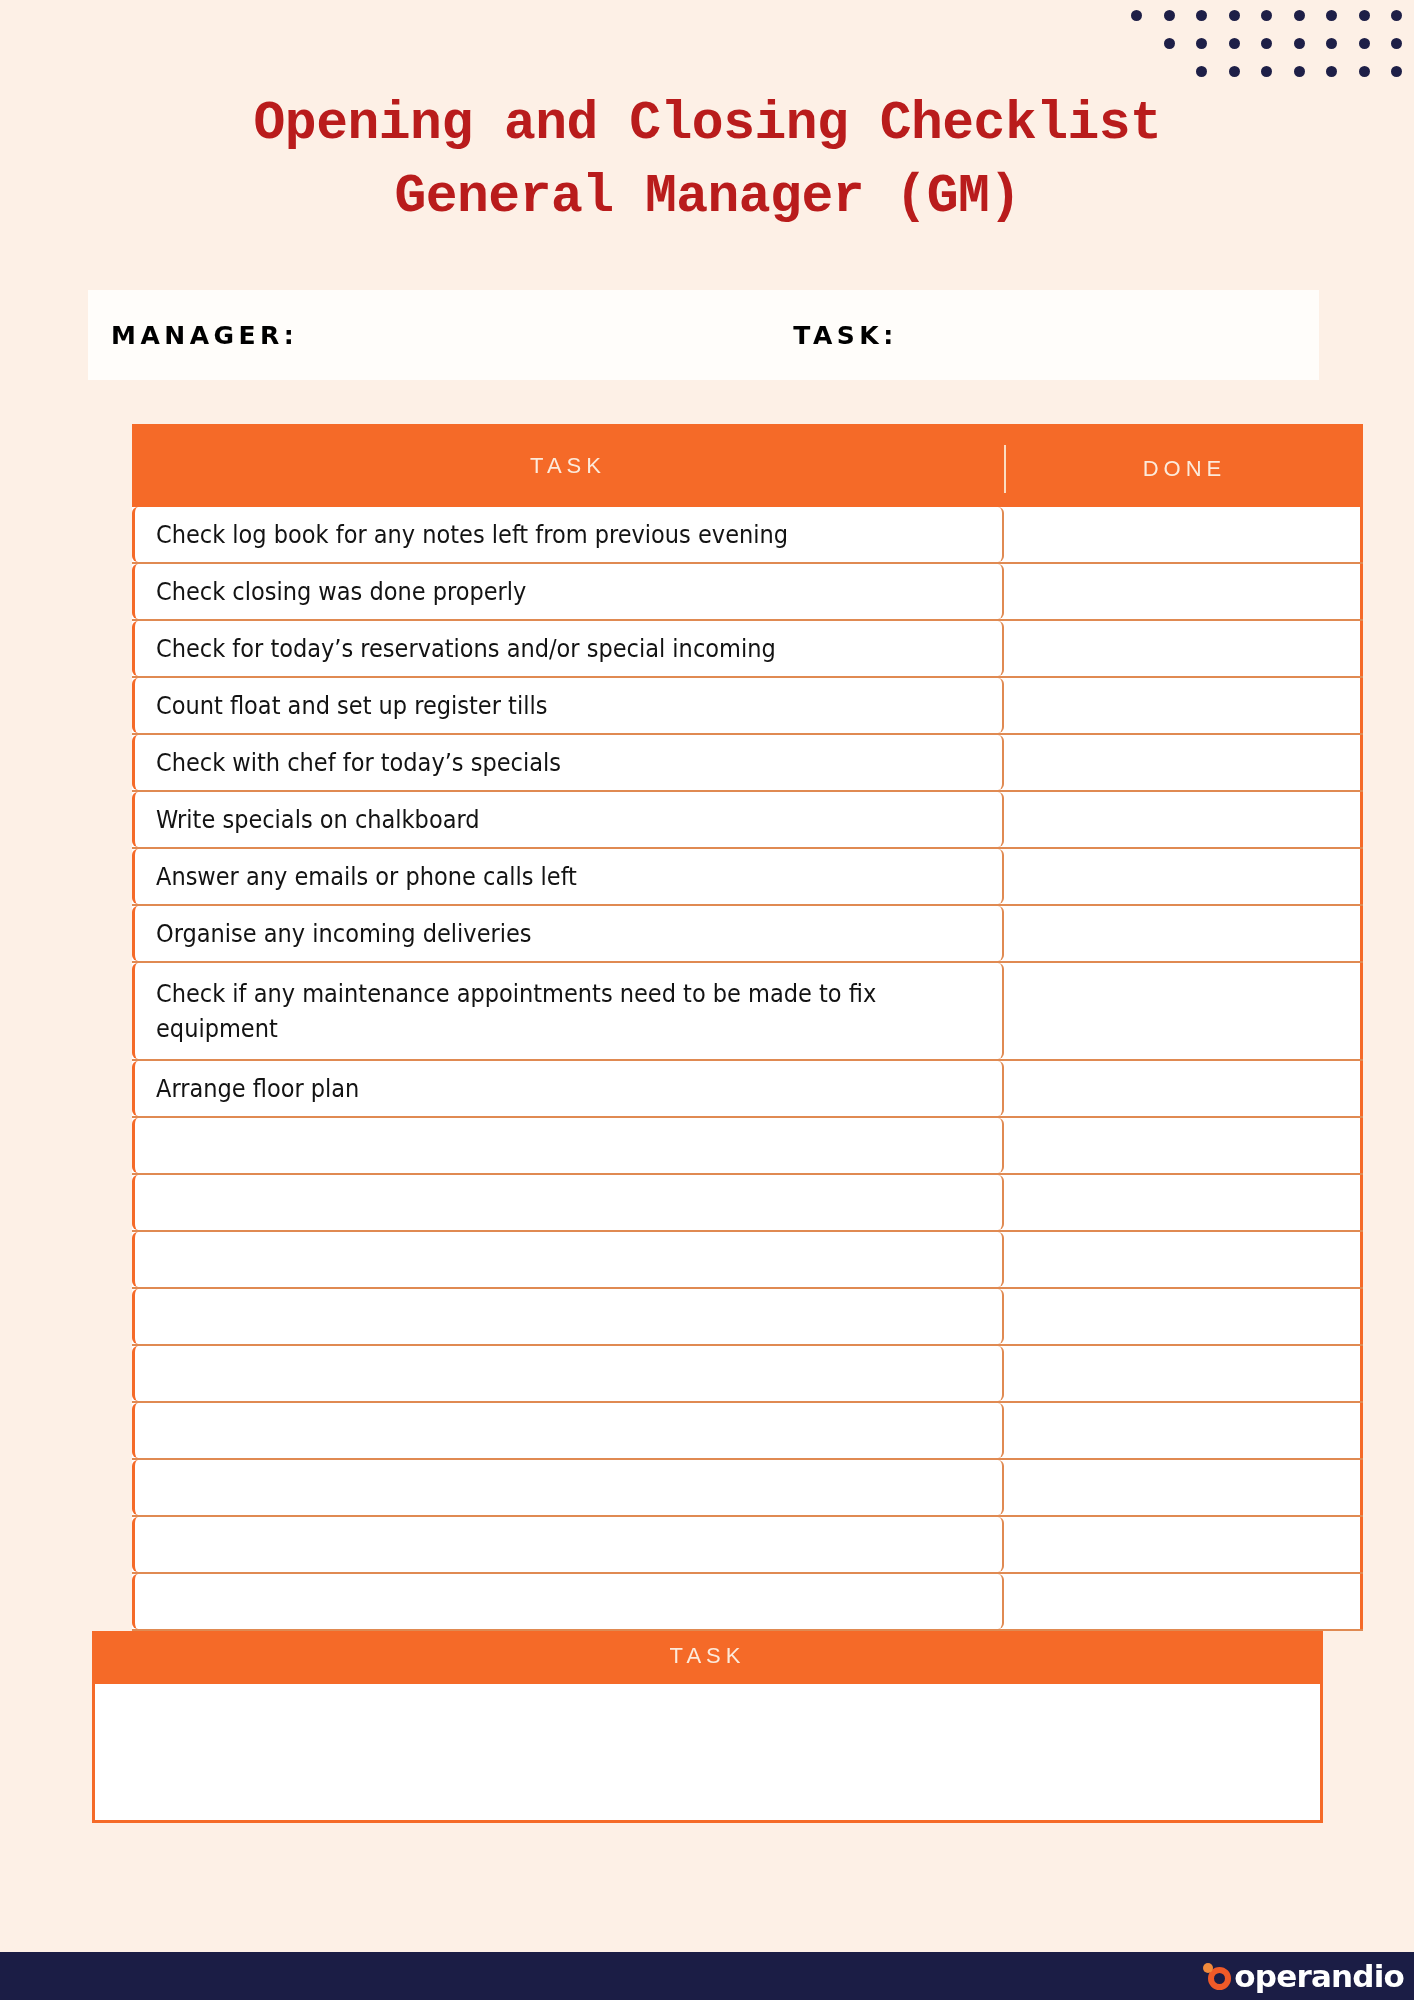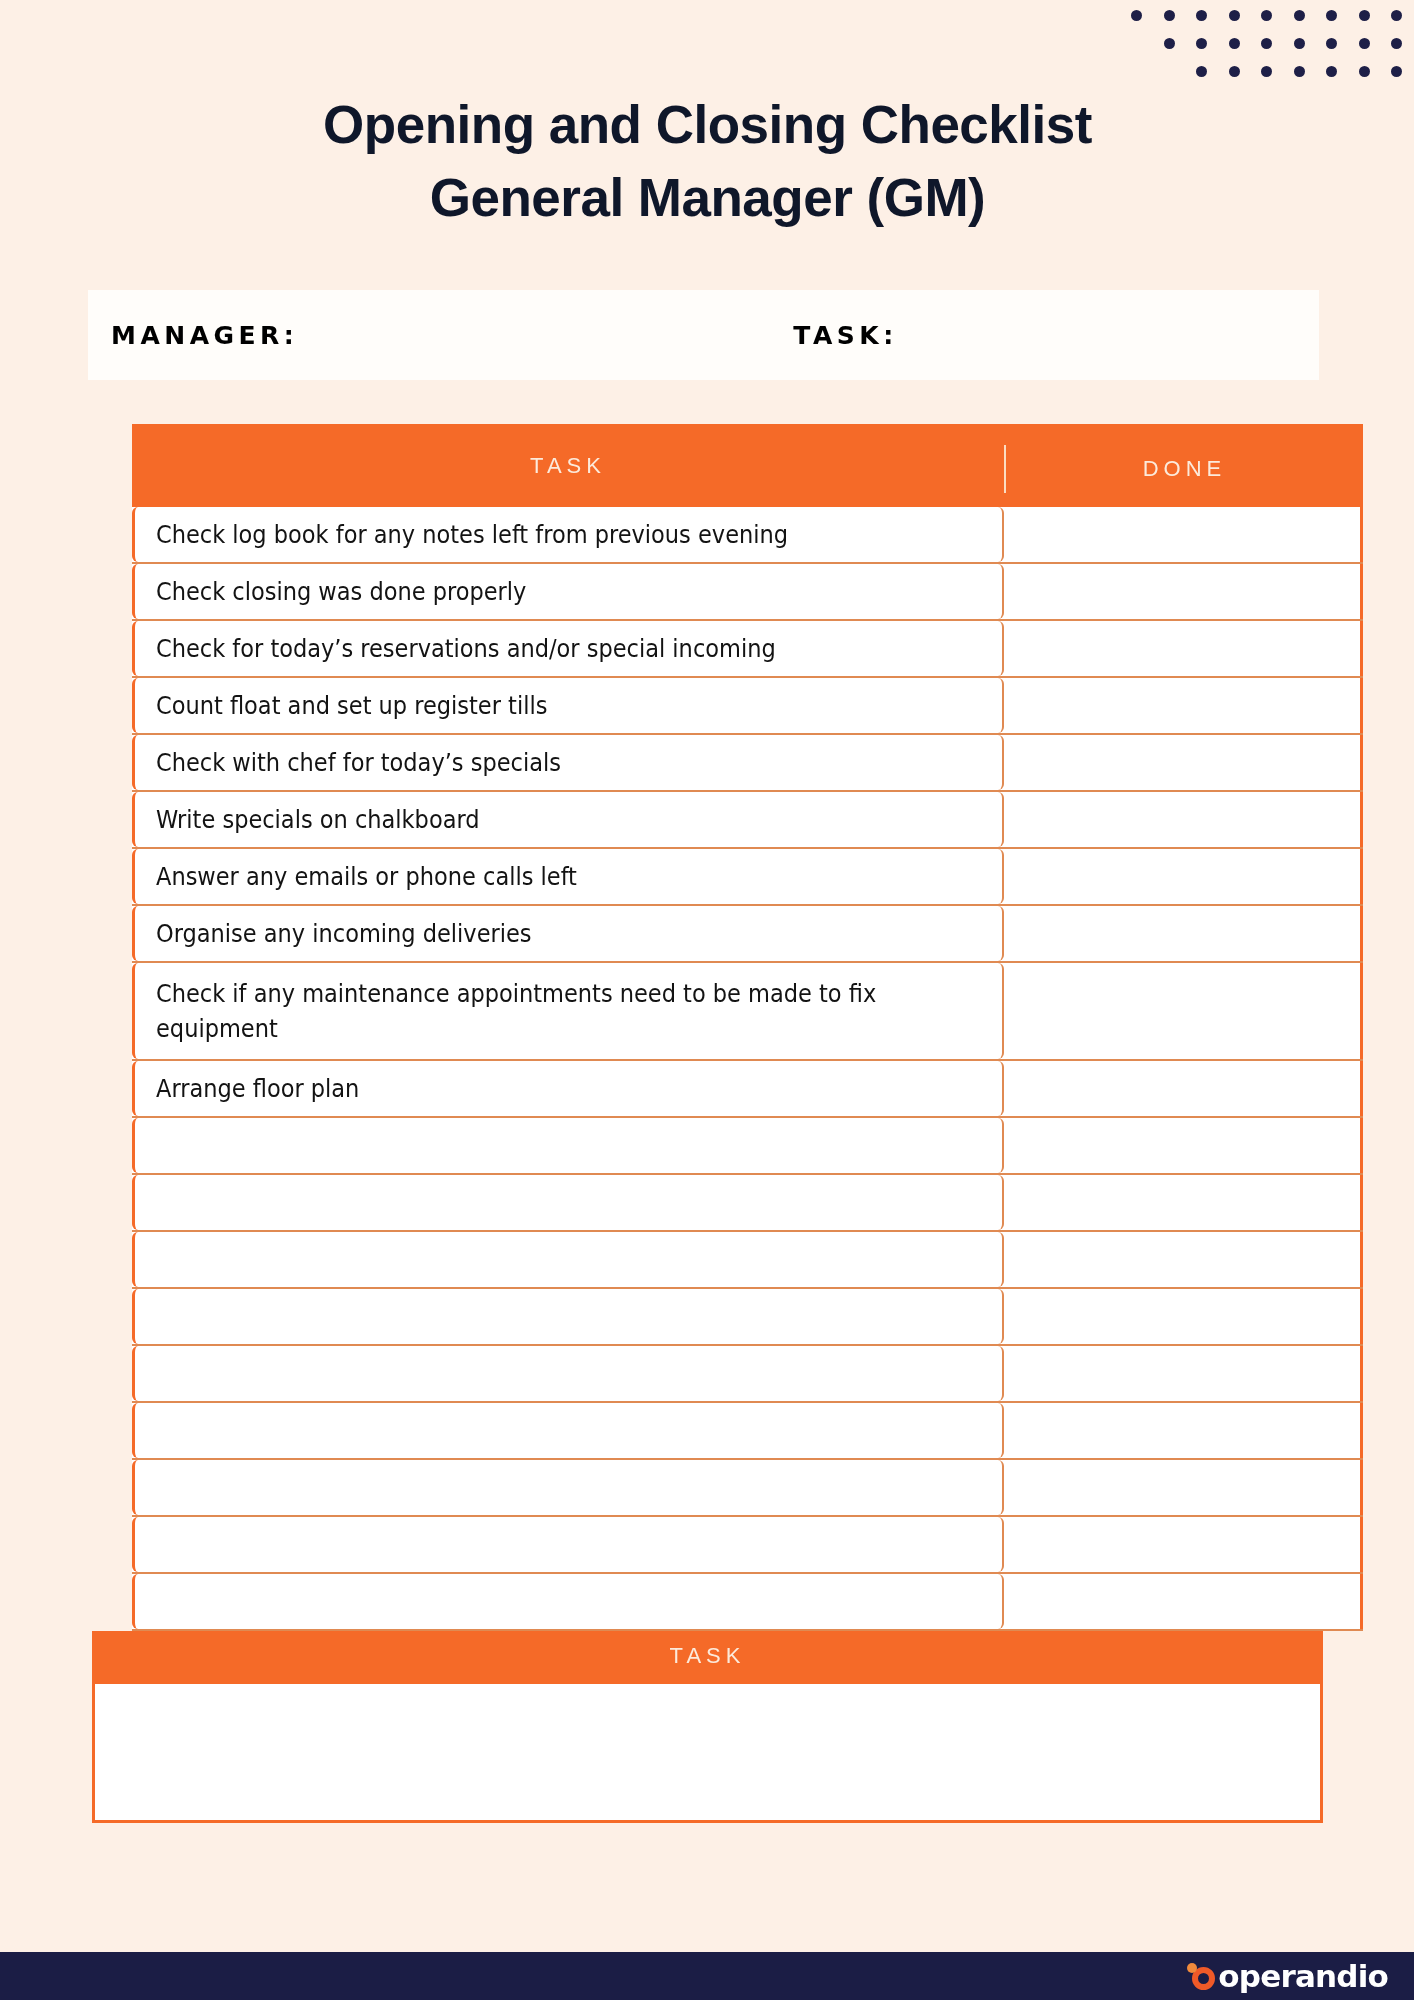--- a/index.html
+++ b/index.html
@@ -38,22 +38,22 @@
 
   
   .title-block {
     position: absolute;
     top: 88px;
     left: 92px;
     width: 1231px;
     text-align: center;
   }
   .title-line {
-    color: #0f172a;
-    font-family: Liberation Sans, sans-serif;
+    color: #b91c1c;
+    font-family: Liberation Mono, monospace;
     font-weight: bold;
     font-size: 53px;
     line-height: 73px;
     letter-spacing: -0.5px;
     white-space: nowrap;
   }
 
   
   .meta-bar {
     position: absolute;
@@ -174,21 +174,21 @@
     width: 1414px;
     height: 48px;
     background: #1B1D45;
     display: flex;
     align-items: center;
     justify-content: flex-end;
   }
   .logo {
     display: flex;
     align-items: center;
-    margin-right: 26px;
+    margin-right: 10px;
   }
   .logo-mark {
     position: relative;
     width: 30px;
     height: 30px;
     margin-right: 1px;
   }
   .logo-ring {
     position: absolute;
     left: 5px;

